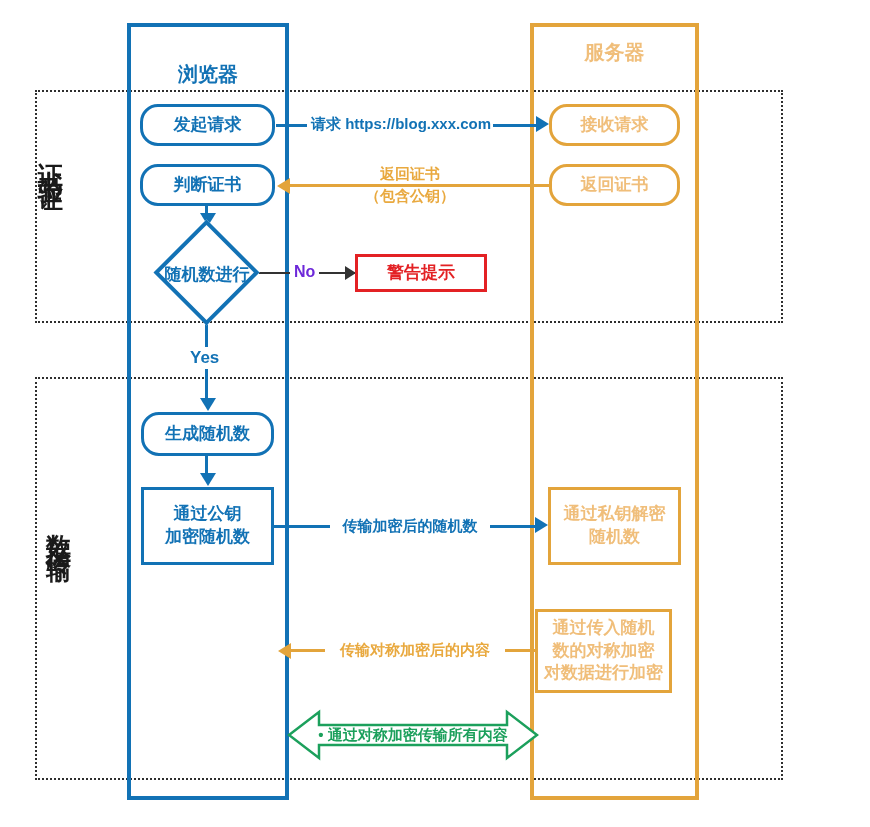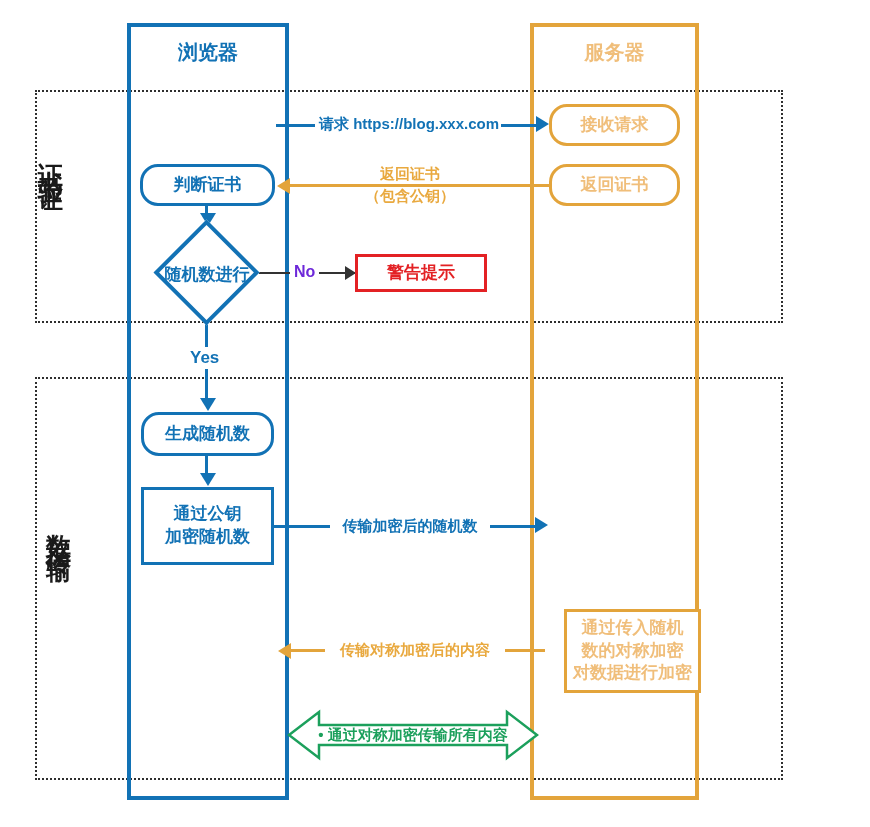--- a/index.html
+++ b/index.html
@@ -80,21 +80,21 @@
 
 <div id="canvas">
 
   <div class="abs phase" style="left:35px;top:90px;width:748px;height:233px;"></div>
   <div class="abs phase" style="left:35px;top:377px;width:748px;height:403px;"></div>
 
   <div class="abs phase-label" style="left:38px;top:143px;">证书验证</div>
   <div class="abs phase-label" style="left:46px;top:514px;">数据传输</div>
 
   <div class="abs lane" style="left:127px;top:23px;width:162px;height:777px;border-color:var(--blue);">
-    <div class="lane-title" style="color:var(--blue);">浏览器</div>
+    <div class="lane-title" style="color:var(--blue);margin-top:22px;">浏览器</div>
   </div>
   <div class="abs lane" style="left:530px;top:23px;width:169px;height:777px;border-color:var(--yellow);">
     <div class="lane-title" style="color:var(--yellow-light);">服务器</div>
   </div>
 
   <div class="abs hline line-blue" style="left:276px;top:124px;width:261px;"></div>
   <div class="abs ah ah-right-blue" style="left:536px;top:116px;"></div>
 
   <div class="abs hline line-yellow" style="left:290px;top:184px;width:259px;"></div>
   <div class="abs ah ah-left-yellow" style="left:277px;top:178px;"></div>
@@ -115,46 +115,49 @@
   <div class="abs ah ah-right-blue" style="left:535px;top:517px;"></div>
 
   <div class="abs hline line-yellow" style="left:291px;top:649px;width:254px;"></div>
   <div class="abs ah ah-left-yellow" style="left:278px;top:643px;"></div>
 
   <svg class="abs" style="left:287px;top:708px;" width="252" height="54" viewBox="0 0 252 54">
     <polygon points="2,27 32,4 32,17 220,17 220,4 250,27 220,50 220,37 32,37 32,50" fill="#ffffff" stroke="#1CA05C" stroke-width="2.5" stroke-linejoin="miter"></polygon>
   </svg>
   <div class="abs green-arrow-text" style="left:287px;top:708px;width:252px;height:54px;">• 通过对称加密传输所有内容</div>
 
-  <div class="abs edge-label blue" style="left:315px;top:114px;width:186px;">请求 https://blog.xxx.com</div>
+  <div class="abs edge-label blue" style="left:307px;top:114px;width:186px;">请求 https://blog.xxx.com</div>
 
   <div class="abs return-label" style="left:345px;top:165px;width:130px;">
     <div class="l1">返回证书</div>
     <div class="l2">（包含公钥）</div>
   </div>
 
   <div class="abs edge-label dark" style="left:290px;top:262px;">No</div>
 
   <div class="abs edge-label big-blue" style="left:186px;top:347px;">Yes</div>
 
   <div class="abs edge-label blue" style="left:330px;top:516px;width:160px;">传输加密后的随机数</div>
 
   <div class="abs edge-label yellow" style="left:325px;top:640px;width:180px;">传输对称加密后的内容</div>
 
+  <div class="abs box blue pill" style="left:140px;top:104px;width:135px;height:42px;">发起请求</div>
   <div class="abs box blue pill" style="left:140px;top:164px;width:135px;height:42px;">判断证书</div>
 
   <div class="abs diamond" style="left:169px;top:235px;"></div>
   <div class="abs diamond-label" style="left:155px;top:263px;">随机数进行</div>
 
   <div class="abs box blue pill" style="left:141px;top:412px;width:133px;height:44px;">生成随机数</div>
   <div class="abs box blue" style="left:141px;top:487px;width:133px;height:78px;">通过公钥
 加密随机数</div>
 
   <div class="abs box red" style="left:355px;top:254px;width:132px;height:38px;">警告提示</div>
 
   <div class="abs box yellow pill" style="left:549px;top:104px;width:131px;height:42px;">接收请求</div>
   <div class="abs box yellow pill" style="left:549px;top:164px;width:131px;height:42px;">返回证书</div>
-  <div class="abs box yellow" style="left:564px;top:609px;width:137px;height:84px;">通过传入随机
+  <div class="abs box yellow" style="left:548px;top:487px;width:133px;height:78px;">通过私钥解密
+随机数</div>
+  <div class="abs box yellow" style="left:535px;top:609px;width:137px;height:84px;">通过传入随机
 数的对称加密
 对数据进行加密</div>
 
 
 </div>
 
 </body></html>

